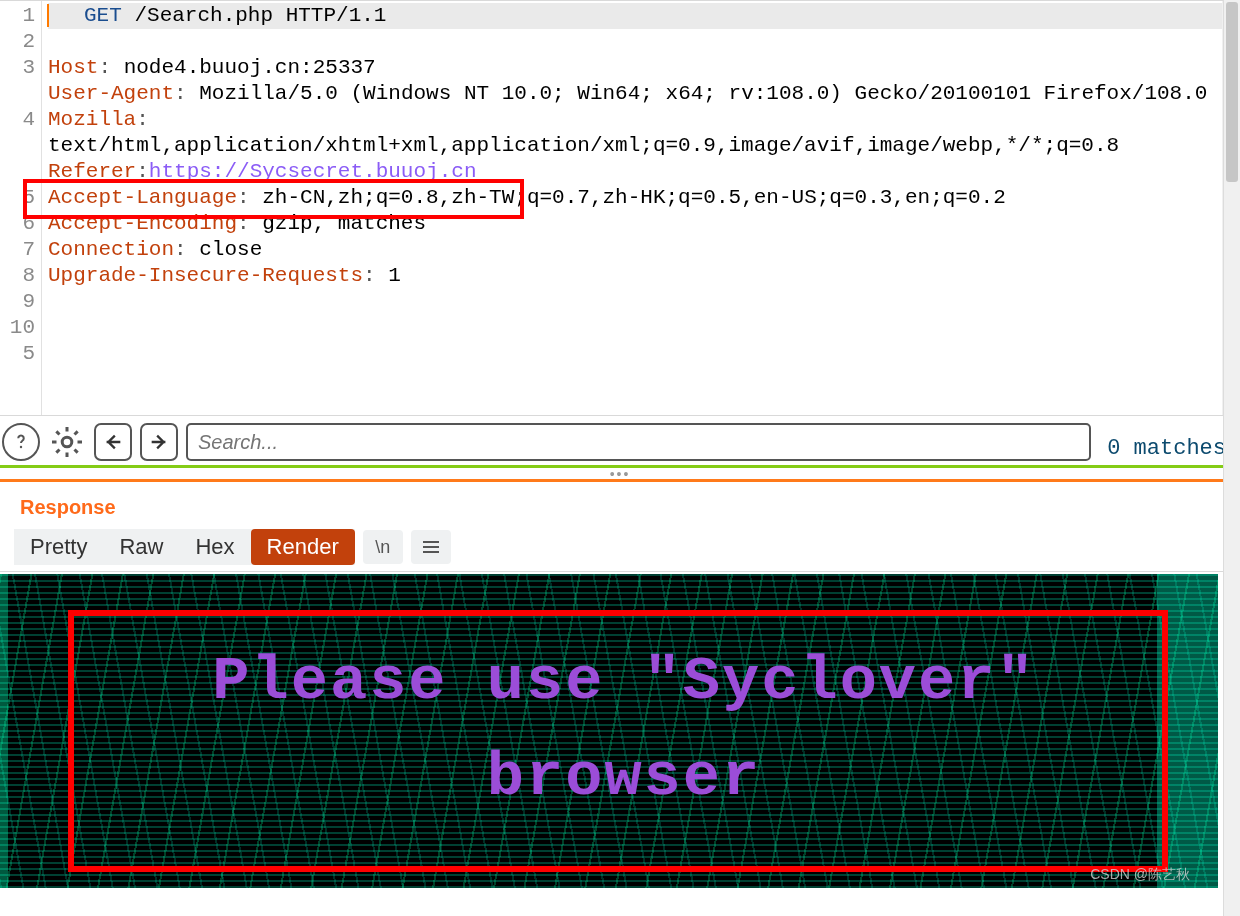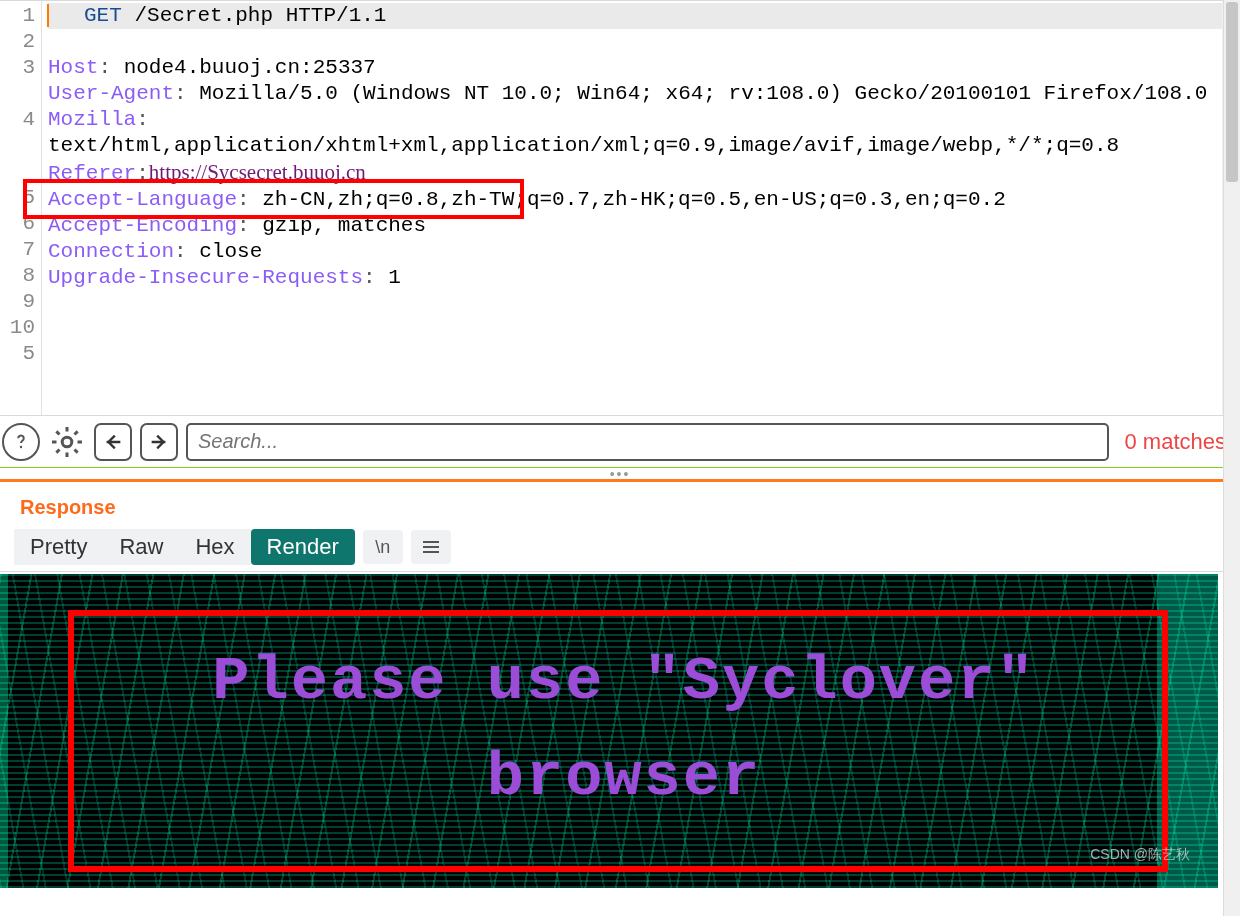--- a/index.html
+++ b/index.html
@@ -35,22 +35,22 @@
   .gutter div { height: 26px; }
   .code {
     padding: 2px 6px;
     white-space: pre-wrap;
     word-break: break-all;
     flex: 1;
     color: #000;
   }
   .code .line1 { background: #eaeaea; display:block; }
   .method { color: #1a4d8f; margin-left: 35px; }
-  .hdr { color: #8b5cf6; }
-  .url { color: #701a75; font-family: Liberation Serif, serif; }
+  .hdr { color: #c2410c; }
+  .url { color: #8b5cf6; }
   .sep { color: #545454; }
   .caret {
     border-left: 2px solid #ff7a00;
     margin-left: -1px;
   }
   .redbox1 {
     position: absolute;
     left: 23px; top: 178px;
     width: 501px; height: 40px;
     border: 4px solid #ff0000;
@@ -58,24 +58,24 @@
   }
   .scrollbar-right {
     position: absolute;
     right: 0; top: 0; bottom: 0;
     width: 17px;
     background: #f0f0f0;
   }
 
   .toolbar {
     display: flex;
-    align-items: center;
+    align-items: flex-end;
     gap: 8px;
     padding: 4px 6px 4px 2px;
-    border-bottom: 1px solid #84cc16;
+    border-bottom: 3px solid #84cc16;
     height: 52px;
   }
   .roundbtn {
     width: 38px; height: 38px;
     border: 2px solid #555;
     border-radius: 50%;
     display:flex; align-items:center; justify-content:center;
     background:#fff; cursor:pointer;
   }
   .squarebtn {
@@ -91,23 +91,24 @@
     height: 38px;
     border: 2px solid #555;
     border-radius: 5px;
     font-size: 20px;
     font-style: italic;
     padding: 0 10px;
     color: #777;
   }
   .matches {
     font-size: 22px;
-    color: #ef4444;
+    color: #0c4a6e;
     padding: 0 8px;
     white-space: nowrap;
+    font-family: Liberation Mono, monospace;
   }
   .drag-handle {
     height: 14px;
     display:flex; align-items:center; justify-content:center;
     color:#999; font-size:14px; letter-spacing:2px;
     border-bottom: 3px solid #ff7a1a;
   }
 
   .response-hdr {
     font-size: 20px;
@@ -128,21 +129,21 @@
     background:#eff1f2;
     border-radius: 0;
   }
   .tab {
     padding: 5px 16px;
     font-size: 22px;
     color:#333;
     cursor:pointer;
     border-radius:4px;
   }
-  .tab.active { background:#0f766e; color:#fff; }
+  .tab.active { background:#c2410c; color:#fff; }
   .pillbtn {
     width:40px; height:34px;
     background:#eff1f2;
     border-radius:4px;
     display:flex; align-items:center; justify-content:center;
     font-size:18px; color:#555; cursor:pointer;
   }
 
   .render-area {
     position: relative;
@@ -178,21 +179,21 @@
     font-size: 62px;
     font-weight: bold;
     color:#9b4dd8;
     text-align:center;
     line-height: 1.55;
     letter-spacing: 2px;
     white-space: pre-line;
   }
   .watermark {
     position:absolute;
-    right:28px; bottom:24px;
+    right:28px; bottom:4px;
     color:rgba(210,210,210,0.8);
     font-size:14px;
   }
   .outer-scroll {
     position:absolute;
     right:0; top:0; height:916px; width:17px;
     background:#f0f0f0;
     border-left:1px solid #dcdcdc;
   }
   .outer-scroll .thumb{
@@ -214,21 +215,21 @@
     <div>&nbsp;</div>
     <div>&nbsp;</div>
     <div>5</div>
     <div>6</div>
     <div>7</div>
     <div>8</div>
     <div>9</div>
     <div>10</div>
     <div>5</div>
   </div>
-  <div class="code"><span class="line1"><span class="caret"></span><span class="method">GET</span> <span>/Secret.php</span> <span>HTTP/1.1</span></span>
+  <div class="code"><span class="line1"><span class="caret"></span><span class="method">GET</span> <span>/Search.php</span> <span>HTTP/1.1</span></span>
 <span class="hdr">Host</span><span class="sep">:</span> <span>node4.buuoj.cn:25337</span>
 <span class="hdr">User-Agent</span><span class="sep">:</span> <span>Mozilla/5.0 (Windows NT 10.0; Win64; x64; rv:108.0) Gecko/20100101 Firefox/108.0</span>
 <span class="hdr">Mozilla</span><span class="sep">:</span>
 <span>text/html,application/xhtml+xml,application/xml;q=0.9,image/avif,image/webp,*/*;q=0.8</span>
 <span class="hdr">Referer</span><span class="sep">:</span><span class="url">https://Sycsecret.buuoj.cn</span>
 <span class="hdr">Accept-Language</span><span class="sep">:</span> <span>zh-CN,zh;q=0.8,zh-TW;q=0.7,zh-HK;q=0.5,en-US;q=0.3,en;q=0.2</span>
 <span class="hdr">Accept-Encoding</span><span class="sep">:</span> <span>gzip, matches</span>
 <span class="hdr">Connection</span><span class="sep">:</span> <span>close</span>
 <span class="hdr">Upgrade-Insecure-Requests</span><span class="sep">:</span> <span>1</span>
 </div>

